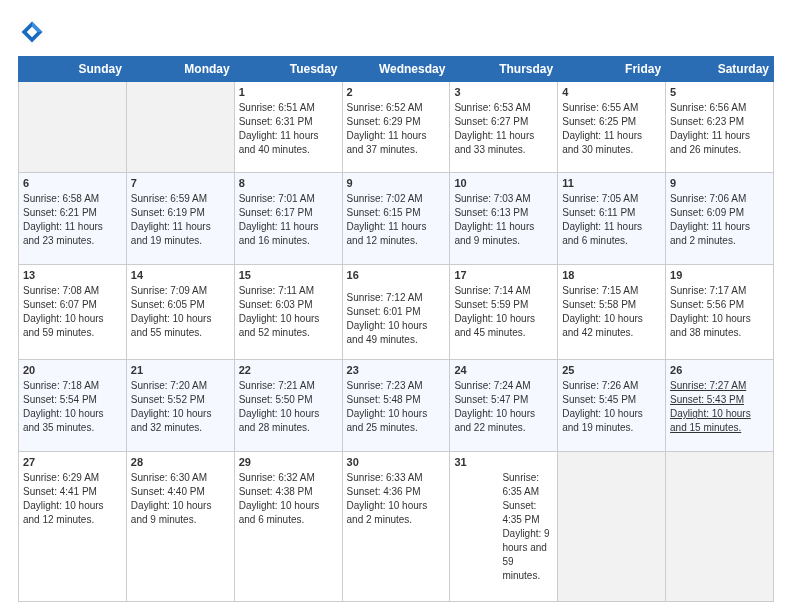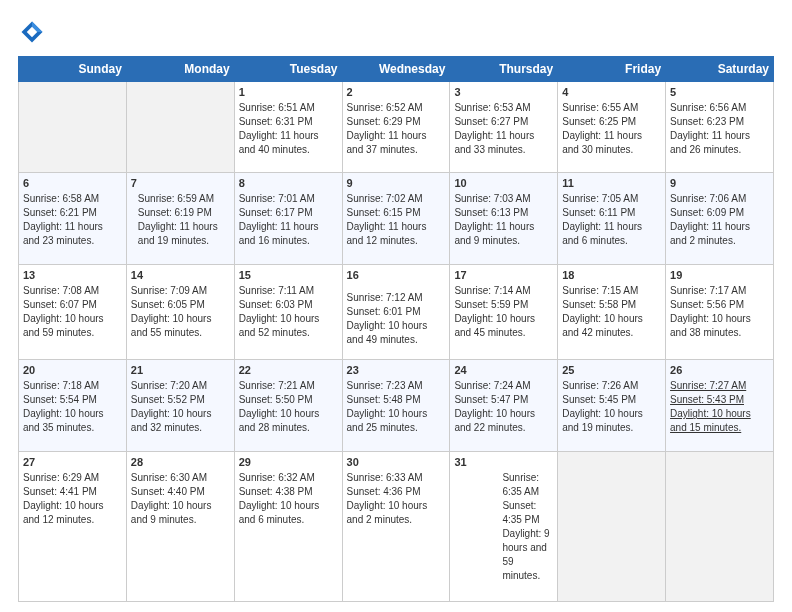--- a/index.html
+++ b/index.html
@@ -166,21 +166,21 @@
         </tr>
         <tr class="row-even">
           <td>
             <span class="day-num">6</span>
             <div class="day-info" style="white-space: pre-line;">Sunrise: 6:58 AM
 Sunset: 6:21 PM
 Daylight: 11 hours and 23 minutes.</div>
           </td>
           <td>
             <span class="day-num">7</span>
-            <div class="day-info" style="white-space: pre-line; margin-left: 7px;">Sunrise: 6:59 AM
+            <div class="day-info" style="white-space: pre-line;">Sunrise: 6:59 AM
 Sunset: 6:19 PM
 Daylight: 11 hours and 19 minutes.</div>
           </td>
           <td>
             <span class="day-num">8</span>
             <div class="day-info" style="white-space: pre-line;">Sunrise: 7:01 AM
 Sunset: 6:17 PM
 Daylight: 11 hours and 16 minutes.</div>
           </td>
           <td>

